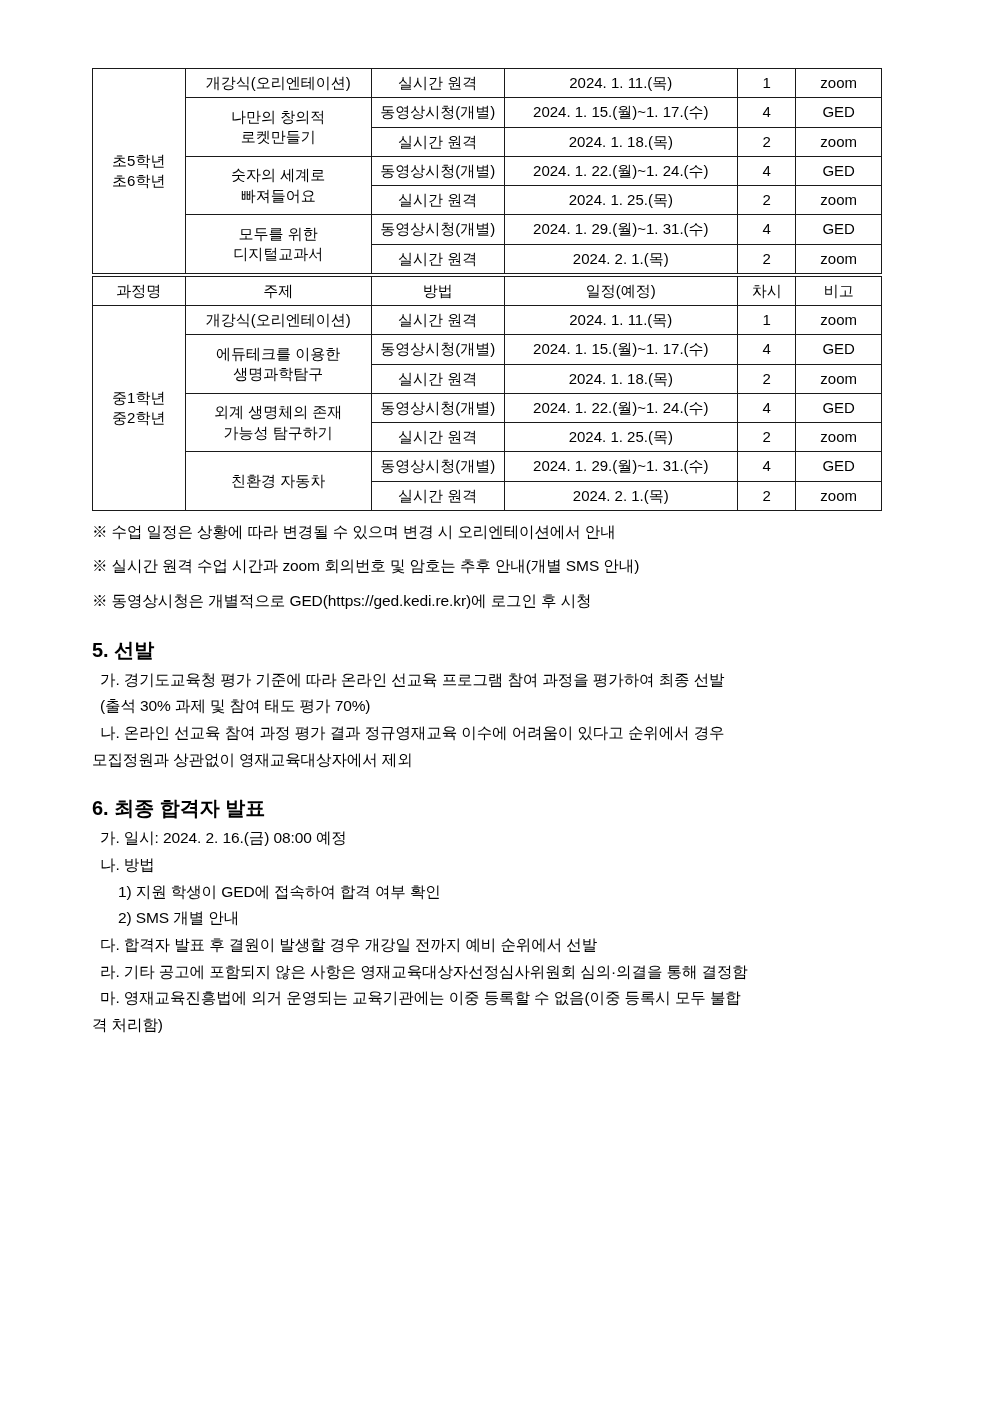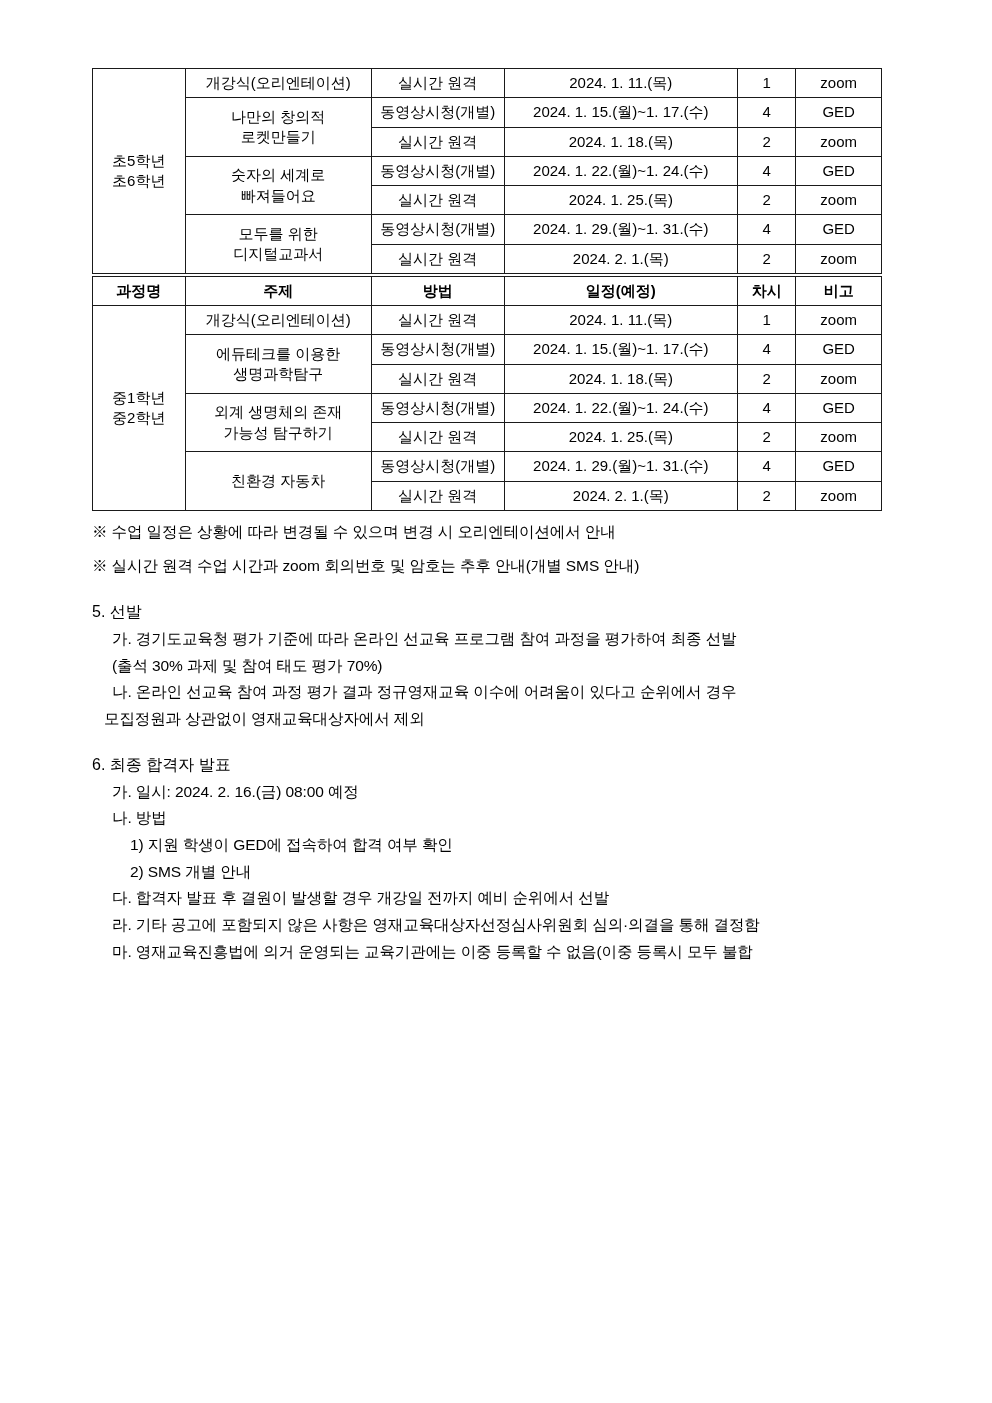--- a/index.html
+++ b/index.html
@@ -35,21 +35,21 @@
   table.sched td, table.sched th {
     border: 1px solid #1a1a1a;
     font-size: 15px;
     text-align: center;
     vertical-align: middle;
     padding: 4px 2px;
     line-height: 1.35;
     font-weight: normal;
   }
   table.sched th {
-    font-weight: bold;
+    font-weight: normal;
     margin-top: 32px;
   }
   .col-course { width: 92px; }
   .col-topic  { width: 185px; }
   .col-method { width: 132px; }
   .col-date   { width: 232px; }
   .col-cnt    { width: 58px; }
   .col-note   { width: 85px; }
 
   .thick-top td, .thick-top th { border-top: 2px solid #000; }
@@ -76,29 +76,28 @@
     font-size: 15.5px;
     line-height: 1.72;
     letter-spacing: -0.1px;
   }
   .notes div { white-space: nowrap; margin-top: 8px; }
 
   .section {
     margin-top: 22px;
   }
   .section-title {
-    font-weight: normal;
-    font-size: 16px;
+    font-weight: bold;
+    font-size: 20px;
     margin-bottom: 3px;
   }
   .para {
     font-size: 15.5px;
     line-height: 1.72;
     letter-spacing: -0.1px;
-    margin-left: 12px;
   }
   .indent1 { padding-left: 8px; }
   .indent2 { padding-left: 26px; }
   .indent0 { padding-left: 0px; }
 </style>
 </head>
 <body>
 
 <div class="page">
   <div class="content">
@@ -254,35 +253,37 @@
           <td>2024. 2. 1.(목)</td>
           <td>2</td>
           <td>zoom</td>
         </tr>
       </tbody>
     </table>
 
     <div class="notes">
       <div>※ 수업 일정은 상황에 따라 변경될 수 있으며 변경 시 오리엔테이션에서 안내</div>
       <div>※ 실시간 원격 수업 시간과 zoom 회의번호 및 암호는 추후 안내(개별 SMS 안내)</div>
+      <div>※ 동영상시청은 개별적으로 GED(https://ged.kedi.re.kr)에 로그인 후 시청</div>
     </div>
 
     <div class="section">
       <div class="section-title">5. 선발</div>
       <div class="para indent1">가. 경기도교육청 평가 기준에 따라 온라인 선교육 프로그램 참여 과정을 평가하여 최종 선발</div>
       <div class="para indent1">(출석 30% 과제 및 참여 태도 평가 70%)</div>
       <div class="para indent1">나. 온라인 선교육 참여 과정 평가 결과 정규영재교육 이수에 어려움이 있다고 순위에서 경우</div>
       <div class="para indent0">모집정원과 상관없이 영재교육대상자에서 제외</div>
     </div>
 
     <div class="section">
       <div class="section-title">6. 최종 합격자 발표</div>
       <div class="para indent1">가. 일시: 2024. 2. 16.(금) 08:00 예정</div>
       <div class="para indent1">나. 방법</div>
       <div class="para indent2">1) 지원 학생이 GED에 접속하여 합격 여부 확인</div>
       <div class="para indent2">2) SMS 개별 안내</div>
       <div class="para indent1">다. 합격자 발표 후 결원이 발생할 경우 개강일 전까지 예비 순위에서 선발</div>
       <div class="para indent1">라. 기타 공고에 포함되지 않은 사항은 영재교육대상자선정심사위원회 심의·의결을 통해 결정함</div>
       <div class="para indent1">마. 영재교육진흥법에 의거 운영되는 교육기관에는 이중 등록할 수 없음(이중 등록시 모두 불합</div>
+      <div class="para indent0">격 처리함)</div>
     </div>
 
   </div>
 </div>
 
 </body></html>

